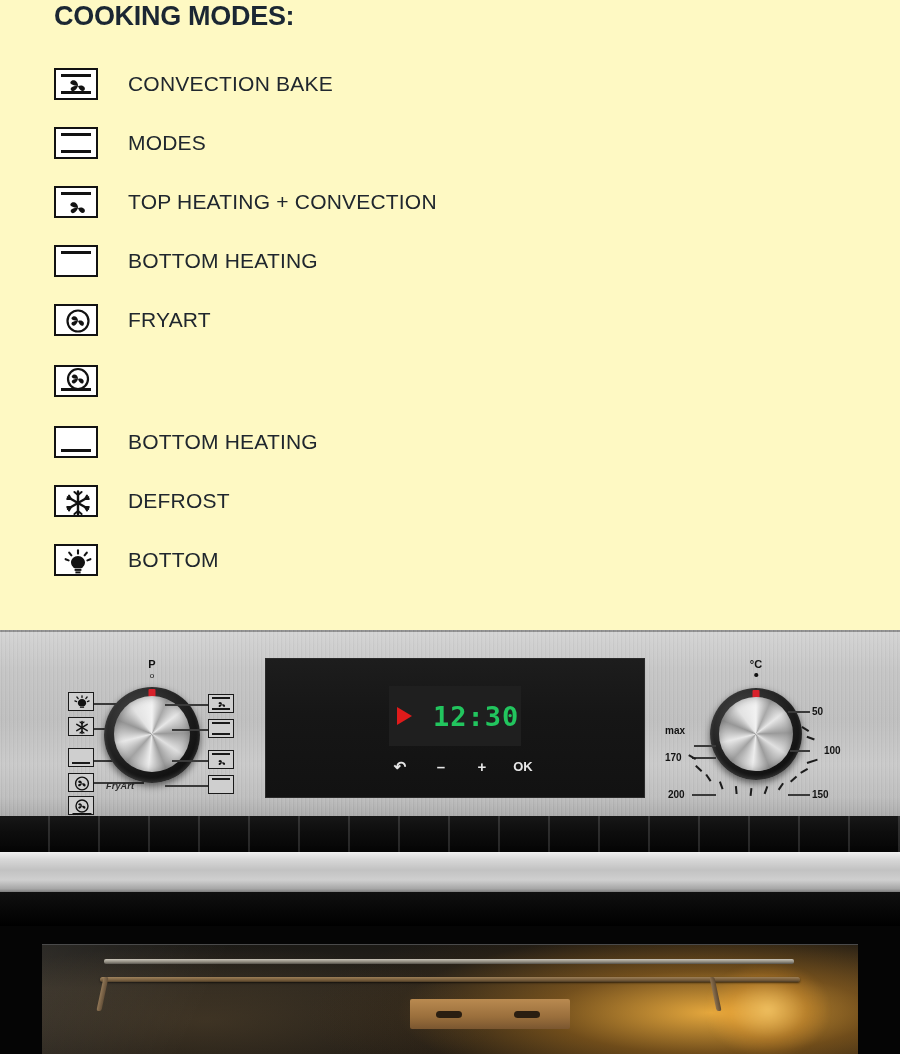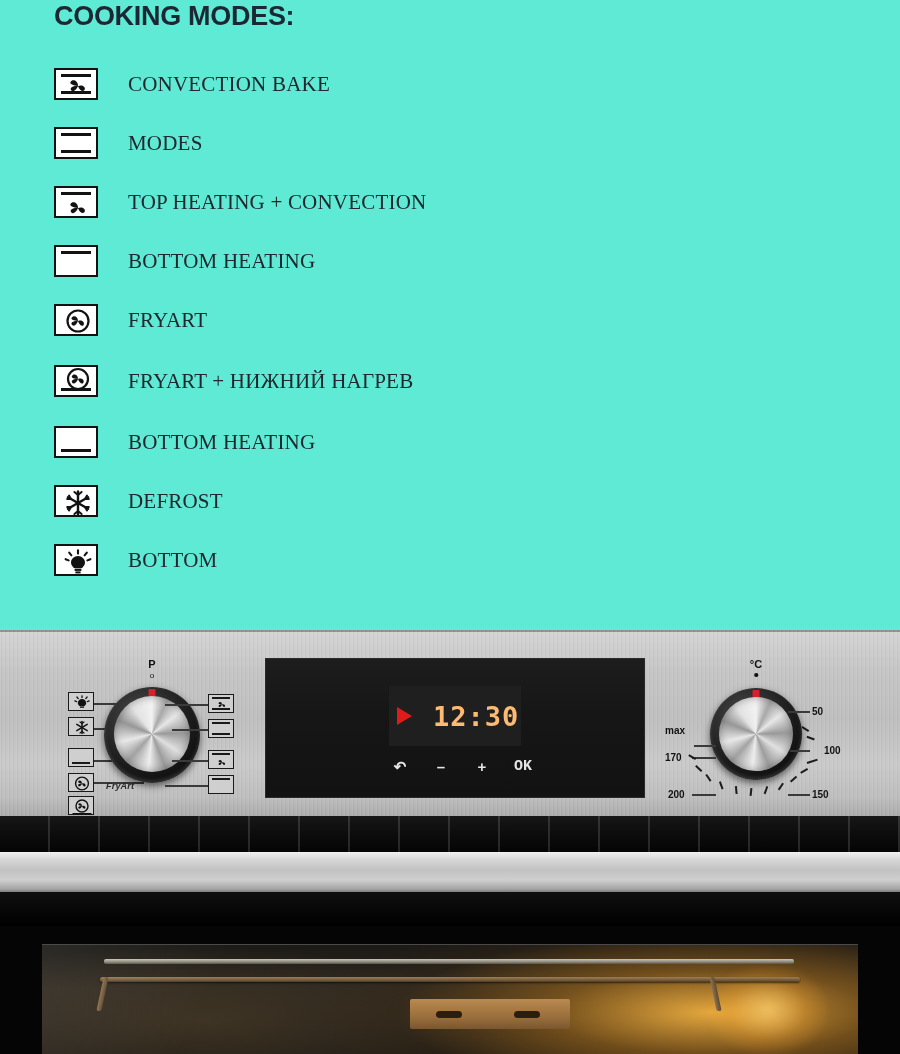--- a/index.html
+++ b/index.html
@@ -7,21 +7,21 @@
   body {
     font-family:"Liberation Sans", sans-serif;
     background:#ffffff;
     overflow:hidden;
     position:relative;
   }
 
   
   .modes-section {
     position:absolute; left:0; top:0; width:900px; height:630px;
-    background:#5eead4;
+    background:#fef9c3;
   }
   .page-title {
     position:absolute; left:54px; top:0px;
     font-size:27px; font-weight:bold; letter-spacing:-0.3px;
     color:#1b2733;
     line-height:32px;
   }
   .modes-list {
     position:absolute; left:54px; top:62px; width:780px;
   }
@@ -38,21 +38,20 @@
     position:relative;
     flex:0 0 auto;
     background:#fff;
   }
   .mode-label {
     margin-left:30px;
     font-size:21px;
     color:#20272e;
     letter-spacing:0.2px;
     white-space:nowrap;
-    font-family:Liberation Serif, serif;
   }
   
   .bar-top, .bar-bottom {
     position:absolute; left:5px; right:5px; height:3px; background:#121212;
   }
   .bar-top { top:4px; }
   .bar-bottom { bottom:4px; }
   .bar-bottom.thick { height:3.5px; bottom:4px; }
 
   
@@ -135,31 +134,31 @@
     display:flex; align-items:center;
   }
   .play-tri {
     position:absolute; left:8px; top:50%; transform:translateY(-50%);
     width:0; height:0; border-left:15px solid #e01b1b;
     border-top:9px solid transparent; border-bottom:9px solid transparent;
   }
   .lcd-time {
     position:absolute; left:44px; top:50%; transform:translateY(-50%);
     font-family:"DejaVu Sans Mono", monospace;
-    font-size:27px; font-weight:bold; color:#fdba74; letter-spacing:1px;
+    font-size:27px; font-weight:bold; color:#22c55e; letter-spacing:1px;
   }
   .touch-row {
     position:absolute; left:123px; top:100px; width:145px;
     display:flex; justify-content:space-between; align-items:center;
   }
   .touch-btn {
     color:#e6e6e6; font-size:15px; line-height:15px; font-weight:bold;
     text-align:center; min-width:22px;
   }
-  .touch-btn.ok { font-size:15px;font-family:Liberation Mono, monospace; }
+  .touch-btn.ok { font-size:13px; }
 
   
   .knob-t-wrap { position:absolute; left:710px; top:58px; width:92px; height:92px; }
   .deg-c {
     position:absolute; left:50%; transform:translateX(-50%); top:-30px;
     font-size:11px; font-weight:bold; color:#111;
   }
   .deg-dot {
     position:absolute; left:50%; transform:translateX(-50%); top:-15px;
     width:3.5px; height:3.5px; border-radius:50%; background:#111;
@@ -317,21 +316,20 @@
         <svg width="44" height="32" viewBox="0 0 44 32" style="position:absolute;left:0;top:-2px">
           <circle cx="22" cy="14" r="10" fill="none" stroke="#121212" stroke-width="2.2"></circle>
           <g fill="#121212">
             <path d="M22 14 C22 8.8, 17 8.4, 15.9 11 C15.1 13, 18 13.7, 22 14 Z"></path>
             <path d="M22 14 C26.2 12.5, 28.7 15.5, 27.4 17.7 C26.2 19.8, 23.3 18, 22 14 Z"></path>
             <path d="M22 14 C20.4 18.4, 17.2 19.6, 16 17.4 C14.9 15.3, 17.8 13.7, 22 14 Z"></path>
           </g>
         </svg>
         <span class="bar-bottom thick"></span>
       </div>
-      <span class="mode-label">FRYART + НИЖНИЙ НАГРЕВ</span>
     </div>
 
     <div class="mode-row">
       <div class="icon-box">
         <span class="bar-bottom thick"></span>
       </div>
       <span class="mode-label">BOTTOM HEATING</span>
     </div>
 
     <div class="mode-row">

